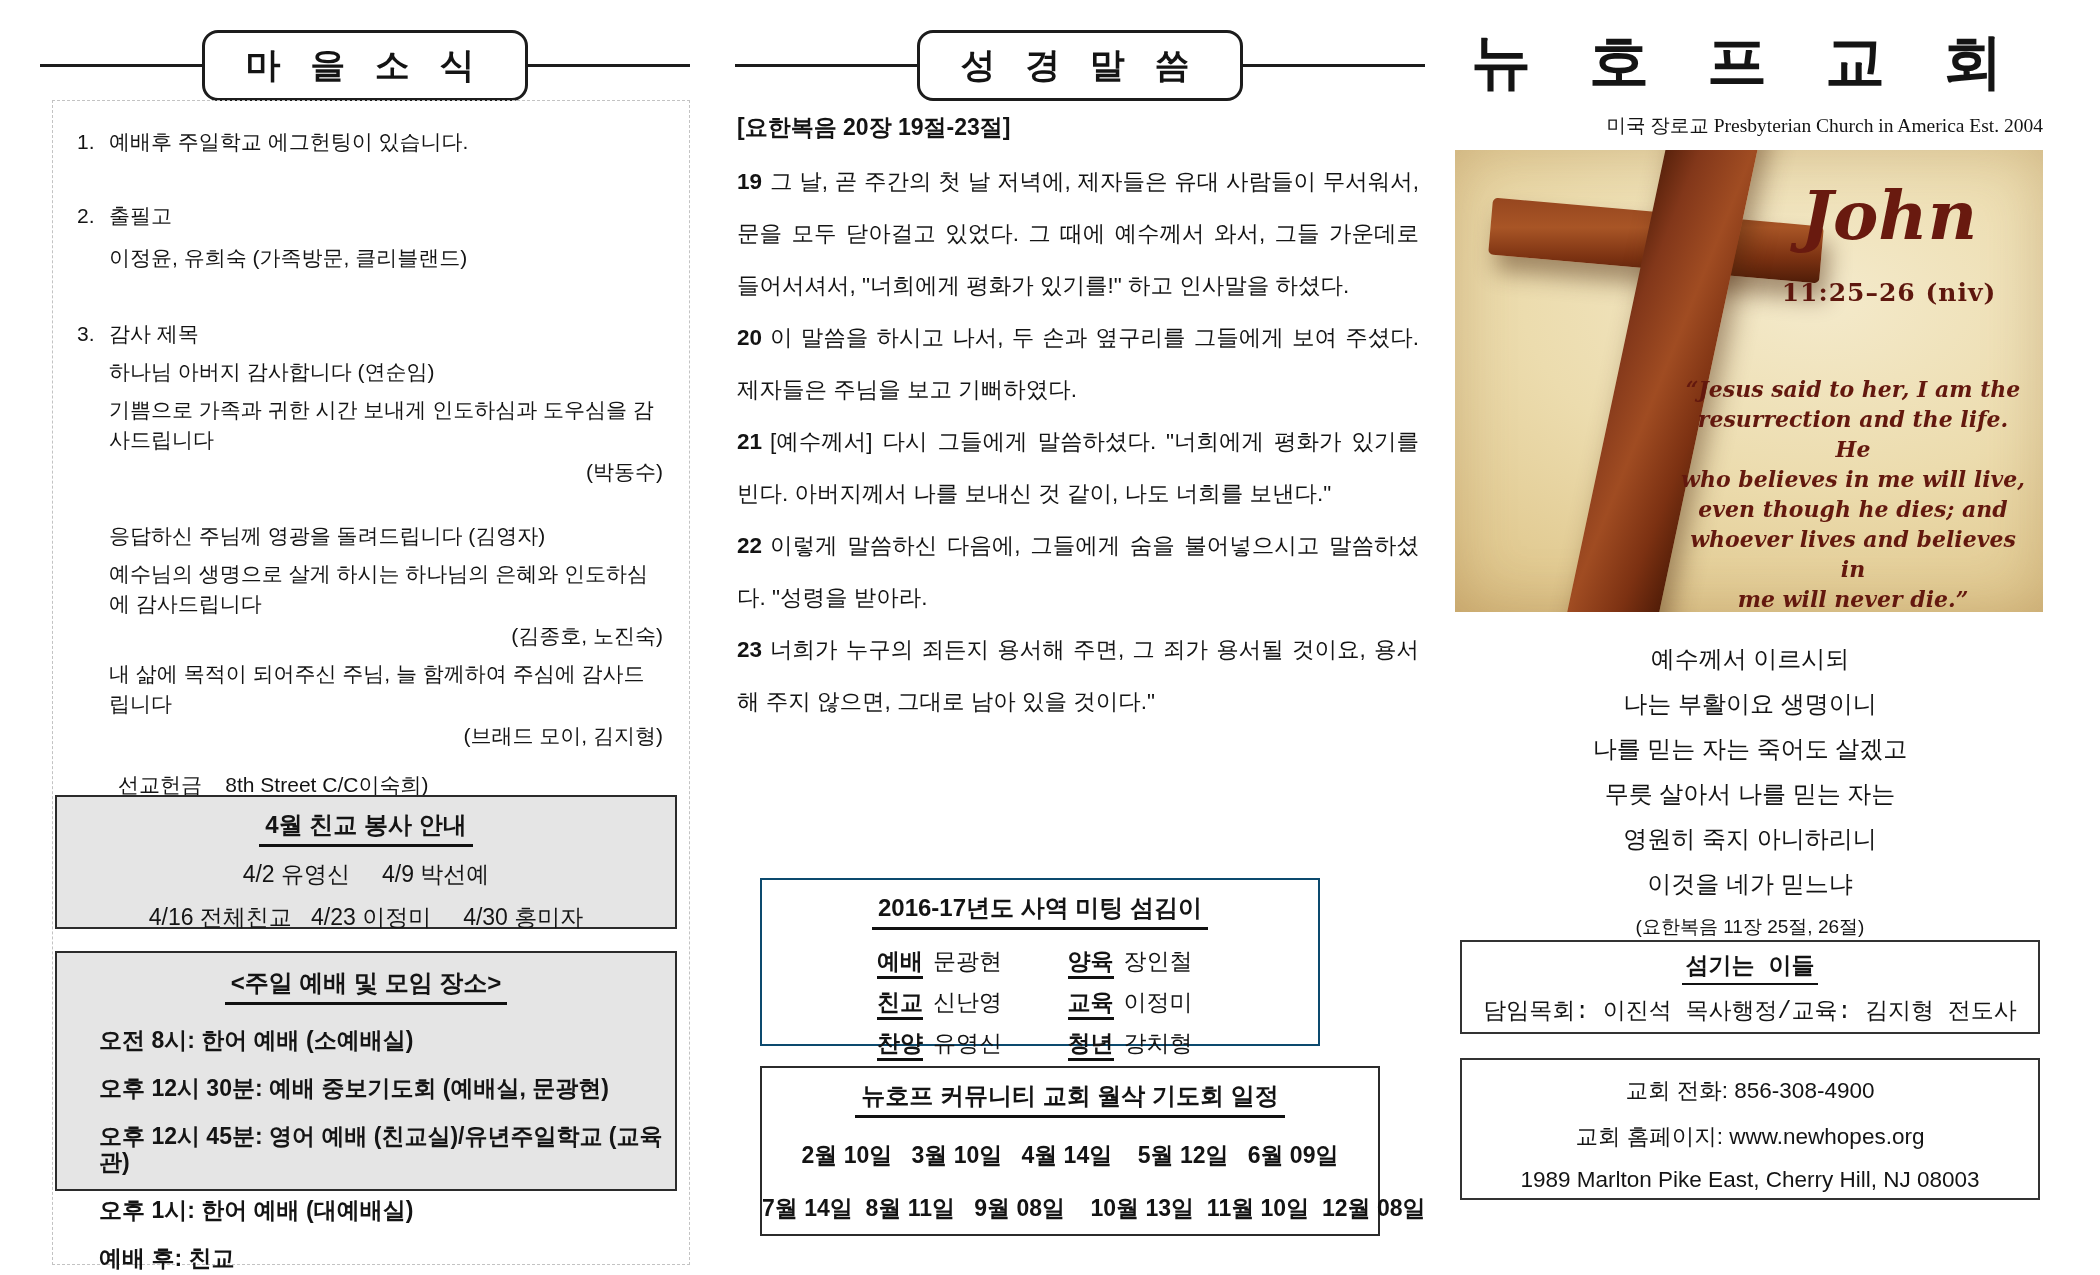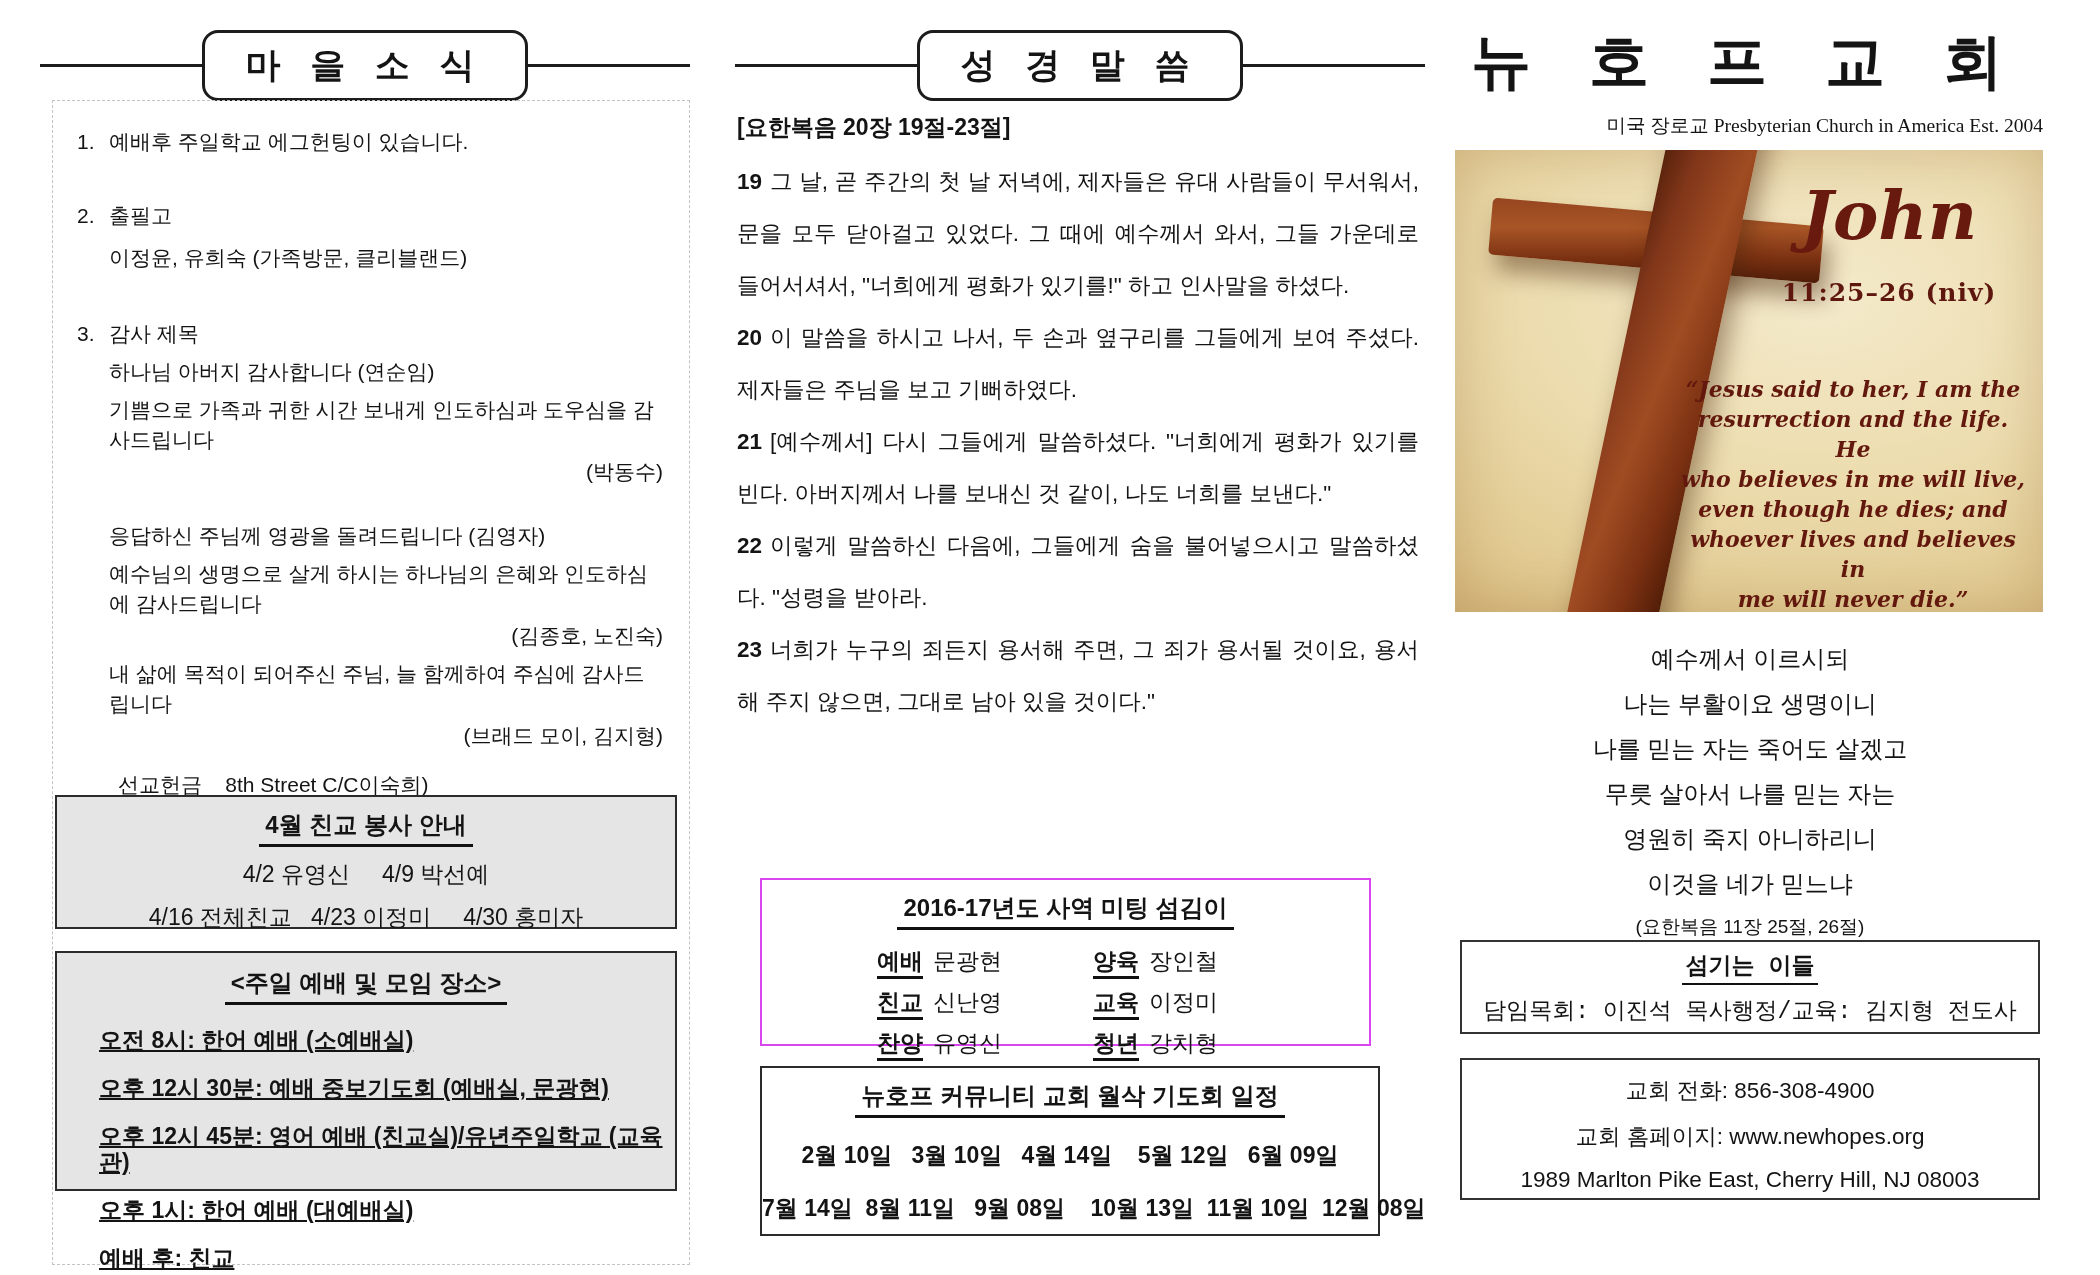--- a/index.html
+++ b/index.html
@@ -28,35 +28,35 @@
   .news-item .item-body { flex:1; padding-right:16px; }
   .mt-a { margin-top:4px; } .mt-b { margin-top:44px; } .mt-c { margin-top:46px; }
   .sub-line { margin-top:12px; }
   .thanks-line { margin-top:8px; }
   .thanks-line.right { text-align:right; margin-top:2px; }
   .gap { height:26px; }
   .offering { margin-top:20px; padding-left:55px; font-size:21px; white-space:pre-wrap; }
 
   .solid-box { position:absolute; left:2px; right:12px; border:2px solid #2b2b2b; background:#e5e5e5; box-sizing:border-box; }
   .april-box { top:694px; height:134px; text-align:center; }
-  .worship-box { top:850px; height:240px;text-decoration:underline; }
+  .worship-box { top:850px; height:240px; }
   .box-title { display:inline-block; font-size:24px; font-weight:bold;
     border-bottom:3px solid #111; padding:0 6px 3px 6px; }
   .april-box .box-title { margin-top:12px; }
   .april-row { font-size:23px; margin-top:12px; white-space:pre; }
   .worship-box .title-wrap { text-align:center; margin-top:14px; }
   .worship-line { font-size:23px; font-weight:bold; padding-left:42px; margin-top:22px; line-height:26px; }
 
   
   .mid-ref { position:absolute; top:112px; left:2px; font-size:23px; font-weight:bold; }
   .verses { position:absolute; top:156px; left:2px; right:6px; }
   .verse { margin:0; font-size:22.5px; line-height:52px; text-align:justify; }
   .vnum { font-weight:bold; margin-right:8px; }
-  .ministry-box { position:absolute; top:878px; left:25px; width:611px; height:168px;
-    border:2px solid #d946ef; box-sizing:border-box; }
+  .ministry-box { position:absolute; top:878px; left:25px; width:560px; height:168px;
+    border:2px solid #0c4a6e; box-sizing:border-box; }
   .ministry-box .title-wrap, .prayer-box .title-wrap { text-align:center; margin-top:12px; }
   .roles { display:grid; grid-template-columns:1fr 1fr; padding:6px 60px 0 115px; }
   .role { font-size:23px; margin-top:10px; }
   .role b { border-bottom:3px solid #111; padding-bottom:2px; margin-right:10px; }
   .prayer-box { position:absolute; top:1066px; left:25px; width:620px; height:170px;
     border:2px solid #2b2b2b; box-sizing:border-box; text-align:center; }
   .date-row { font-size:23px; font-weight:bold; white-space:pre; margin-top:22px; }
 
   
   .church-title { position:absolute; top:22px; left:16px; font-size:60px; font-weight:bold;

